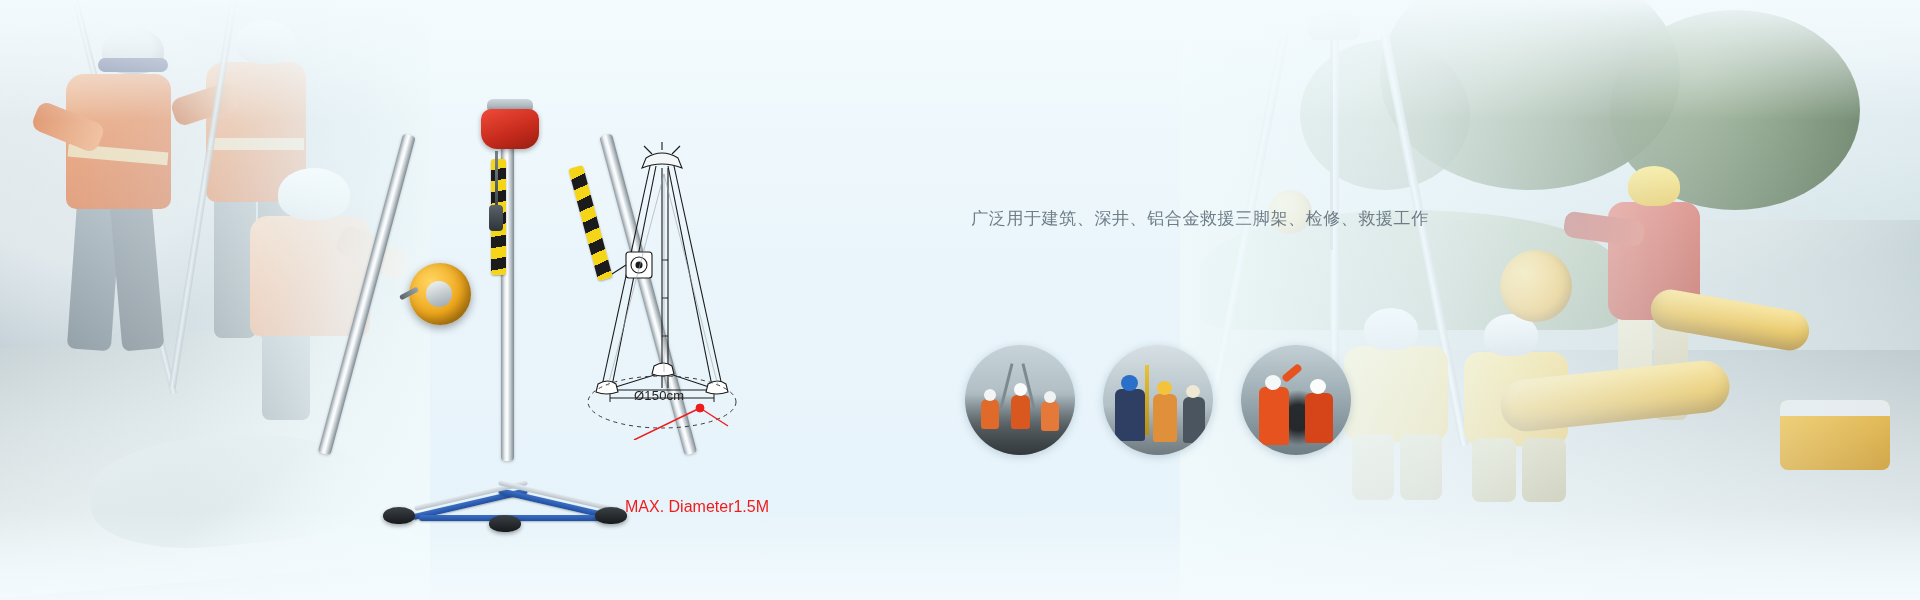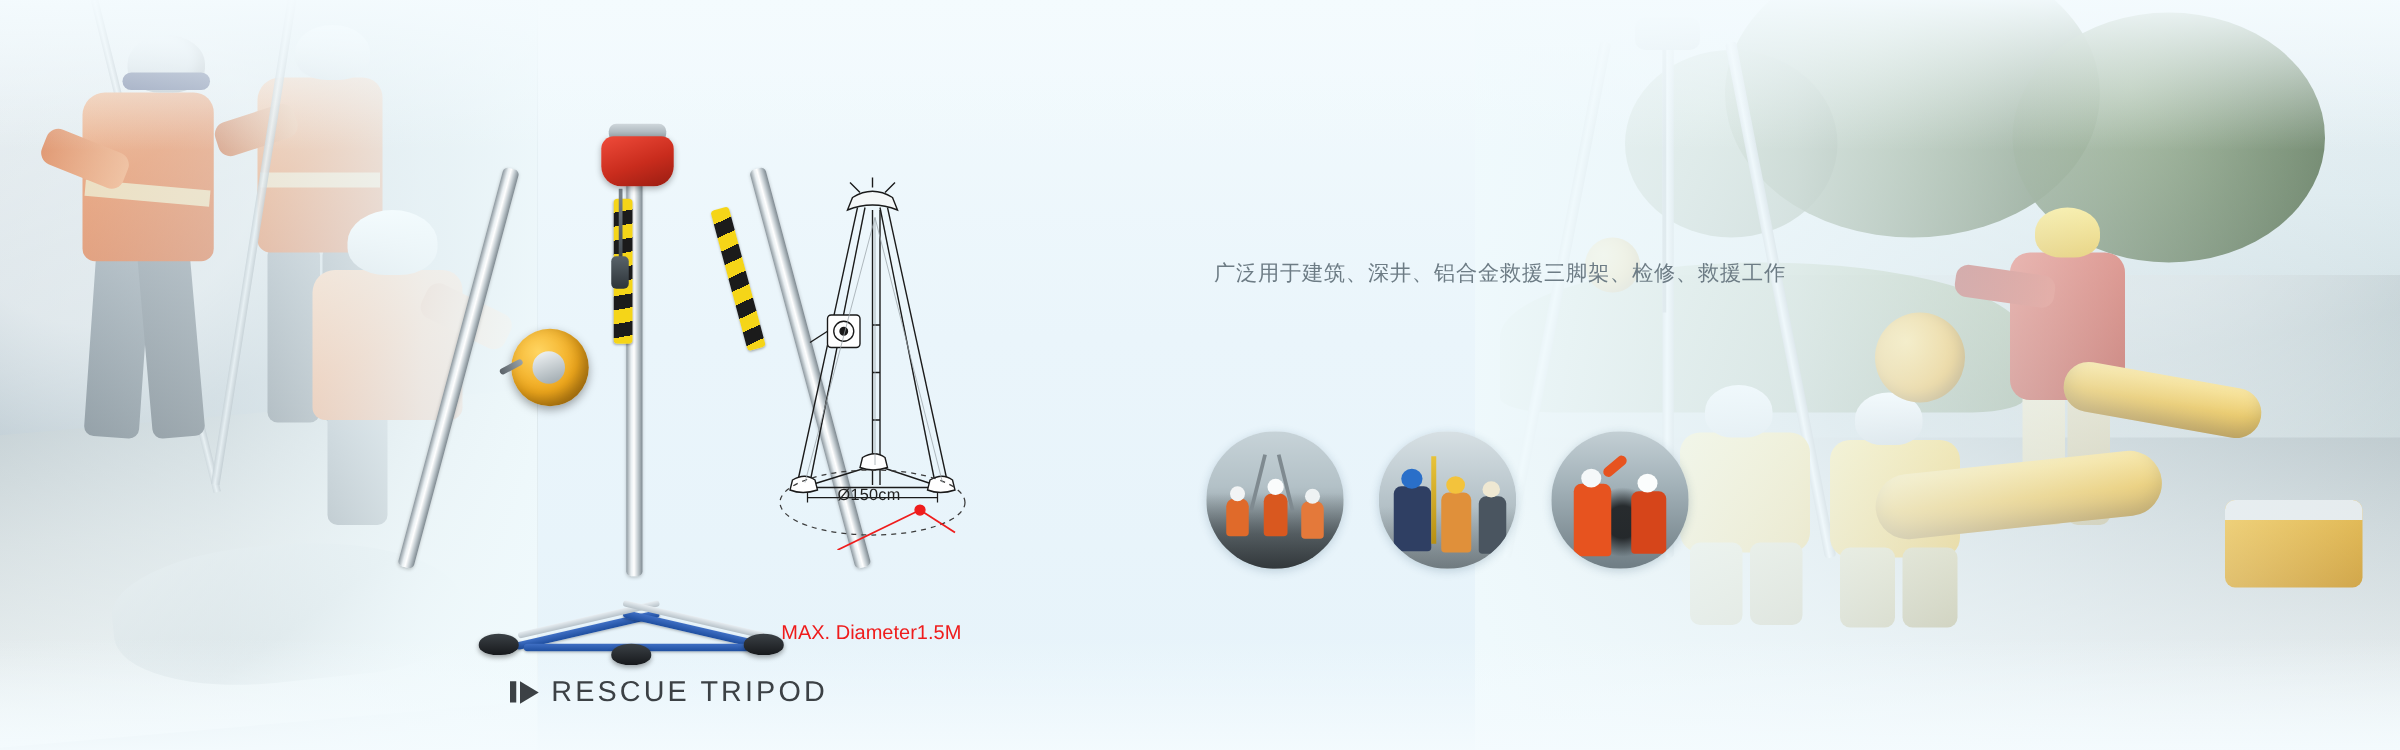--- a/index.html
+++ b/index.html
@@ -204,21 +204,21 @@
     position:absolute;height:5px;border-radius:3px;
     background:linear-gradient(180deg,#e8eef2,#b6c1c8);
   }
   .p-foot{
     position:absolute;width:32px;height:17px;border-radius:50% 50% 45% 45%;
     background:linear-gradient(180deg,#3b4146,#17191c);
     box-shadow:0 2px 4px rgba(0,0,0,.35);
   }
 
   
-  .diagram{position:absolute;left:608px;top:140px;width:180px;height:300px;}
+  .diagram{position:absolute;left:572px;top:140px;width:180px;height:300px;}
   .diagram svg{display:block;}
 
   .dim-label{
     position:absolute;font-size:13px;color:#222;letter-spacing:.2px;
     font-family:"Liberation Sans",sans-serif;white-space:nowrap;
   }
   .max-label{
     position:absolute;font-size:16px;color:#ef1c1c;font-weight:400;
     font-family:"Liberation Sans",sans-serif;white-space:nowrap;
   }
@@ -501,22 +501,15 @@
         <div style="position:absolute;left:26px;top:2px;width:22px;height:8px;background:#e7531f;border-radius:5px;transform:rotate(-40deg);"></div>
         <div class="h" style="left:10px;top:8px;width:16px;height:15px;background:#f5f8f9;"></div>
       </div>
       <div class="th-person" style="left:62px;top:34px;width:34px;height:76px;">
         <div class="b" style="left:2px;top:14px;width:28px;height:50px;background:#d6451a;"></div>
         <div class="h" style="left:7px;top:0;width:16px;height:15px;background:#fbfdfd;"></div>
       </div>
     </div>
   </div>
 
-  <div class="rescue-label">
-    <span class="rl-icon">
-      <span class="rl-bar"></span>
-        <span class="rl-tri"></span>
-    </span>
-    <span class="rl-text">RESCUE TRIPOD</span>
-  </div>
 
   <div class="watermark"></div>
 </div>
 
 </body></html>

